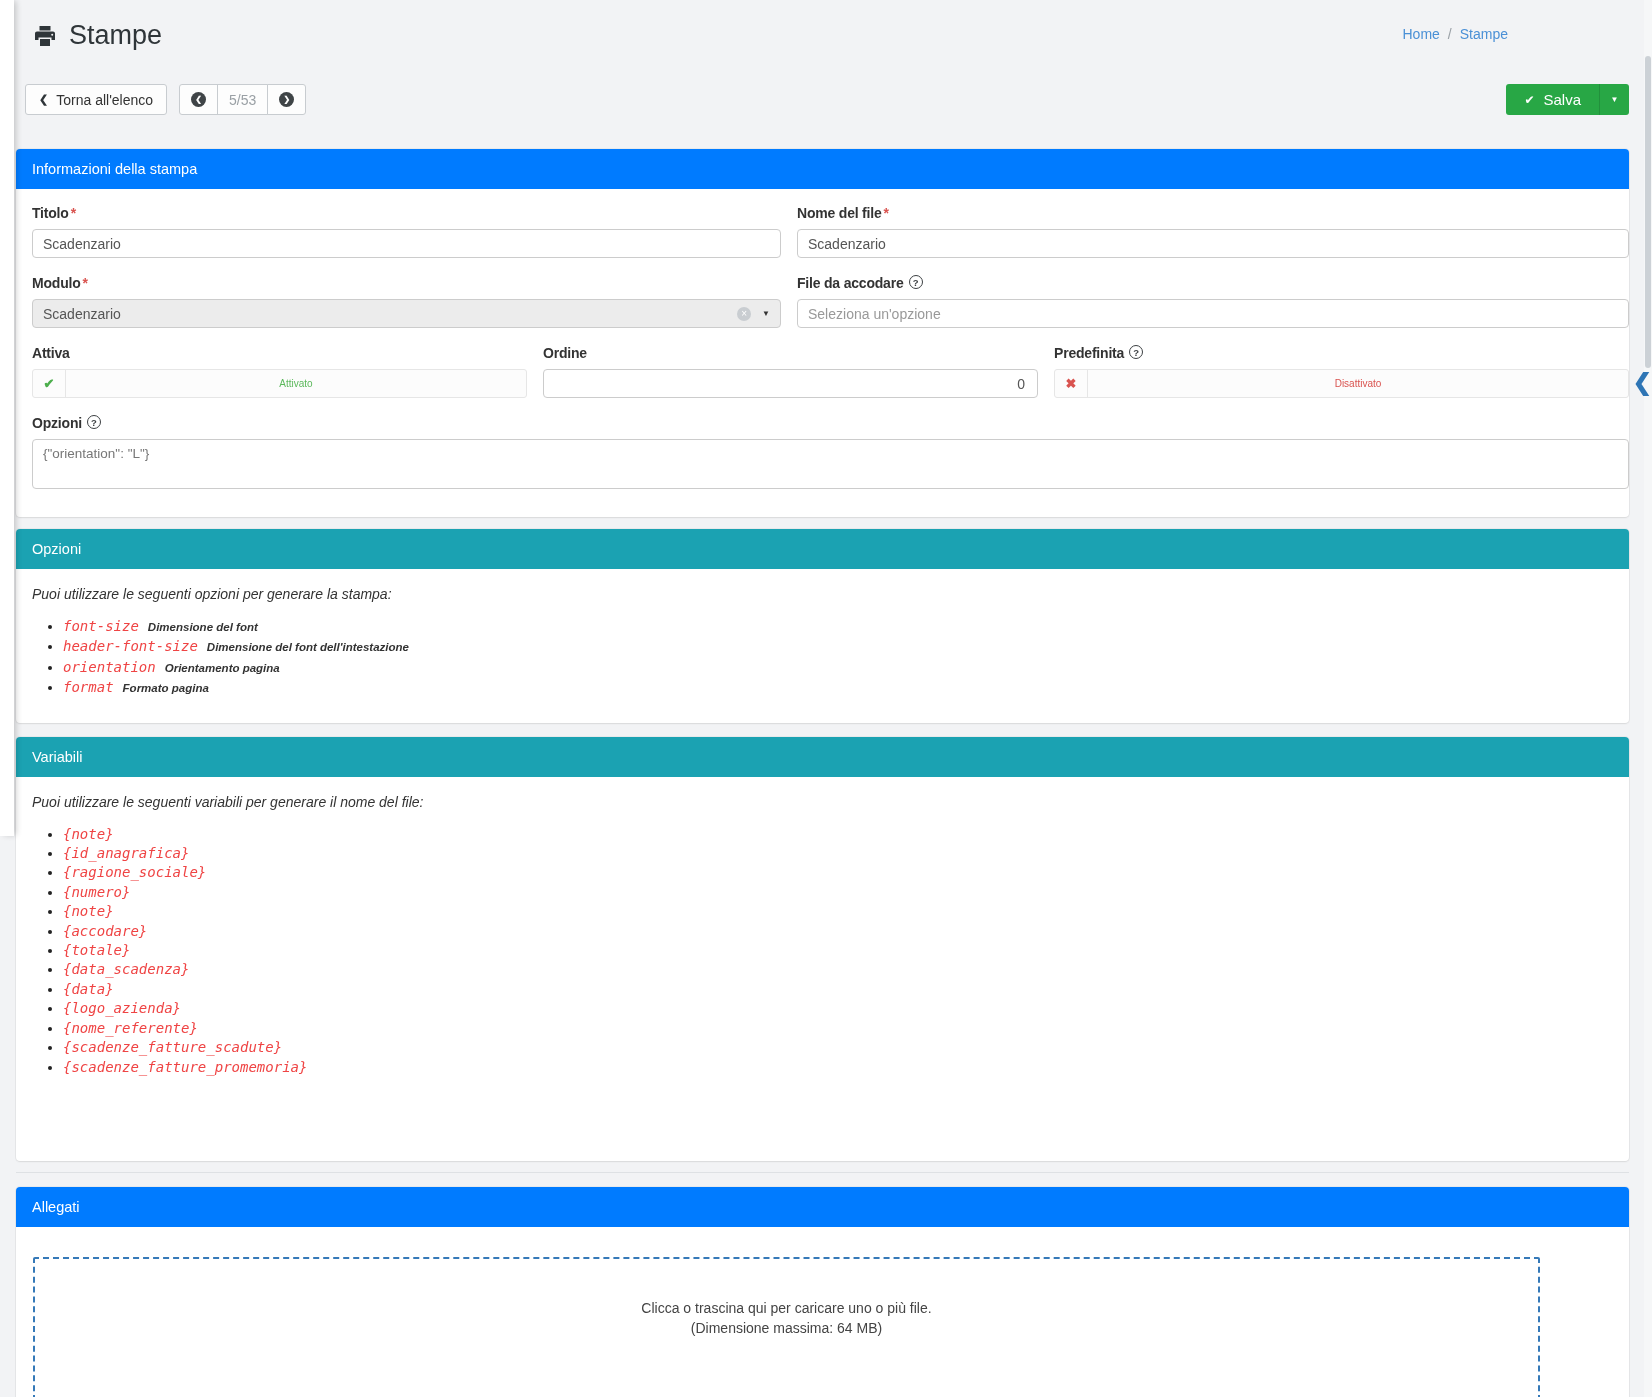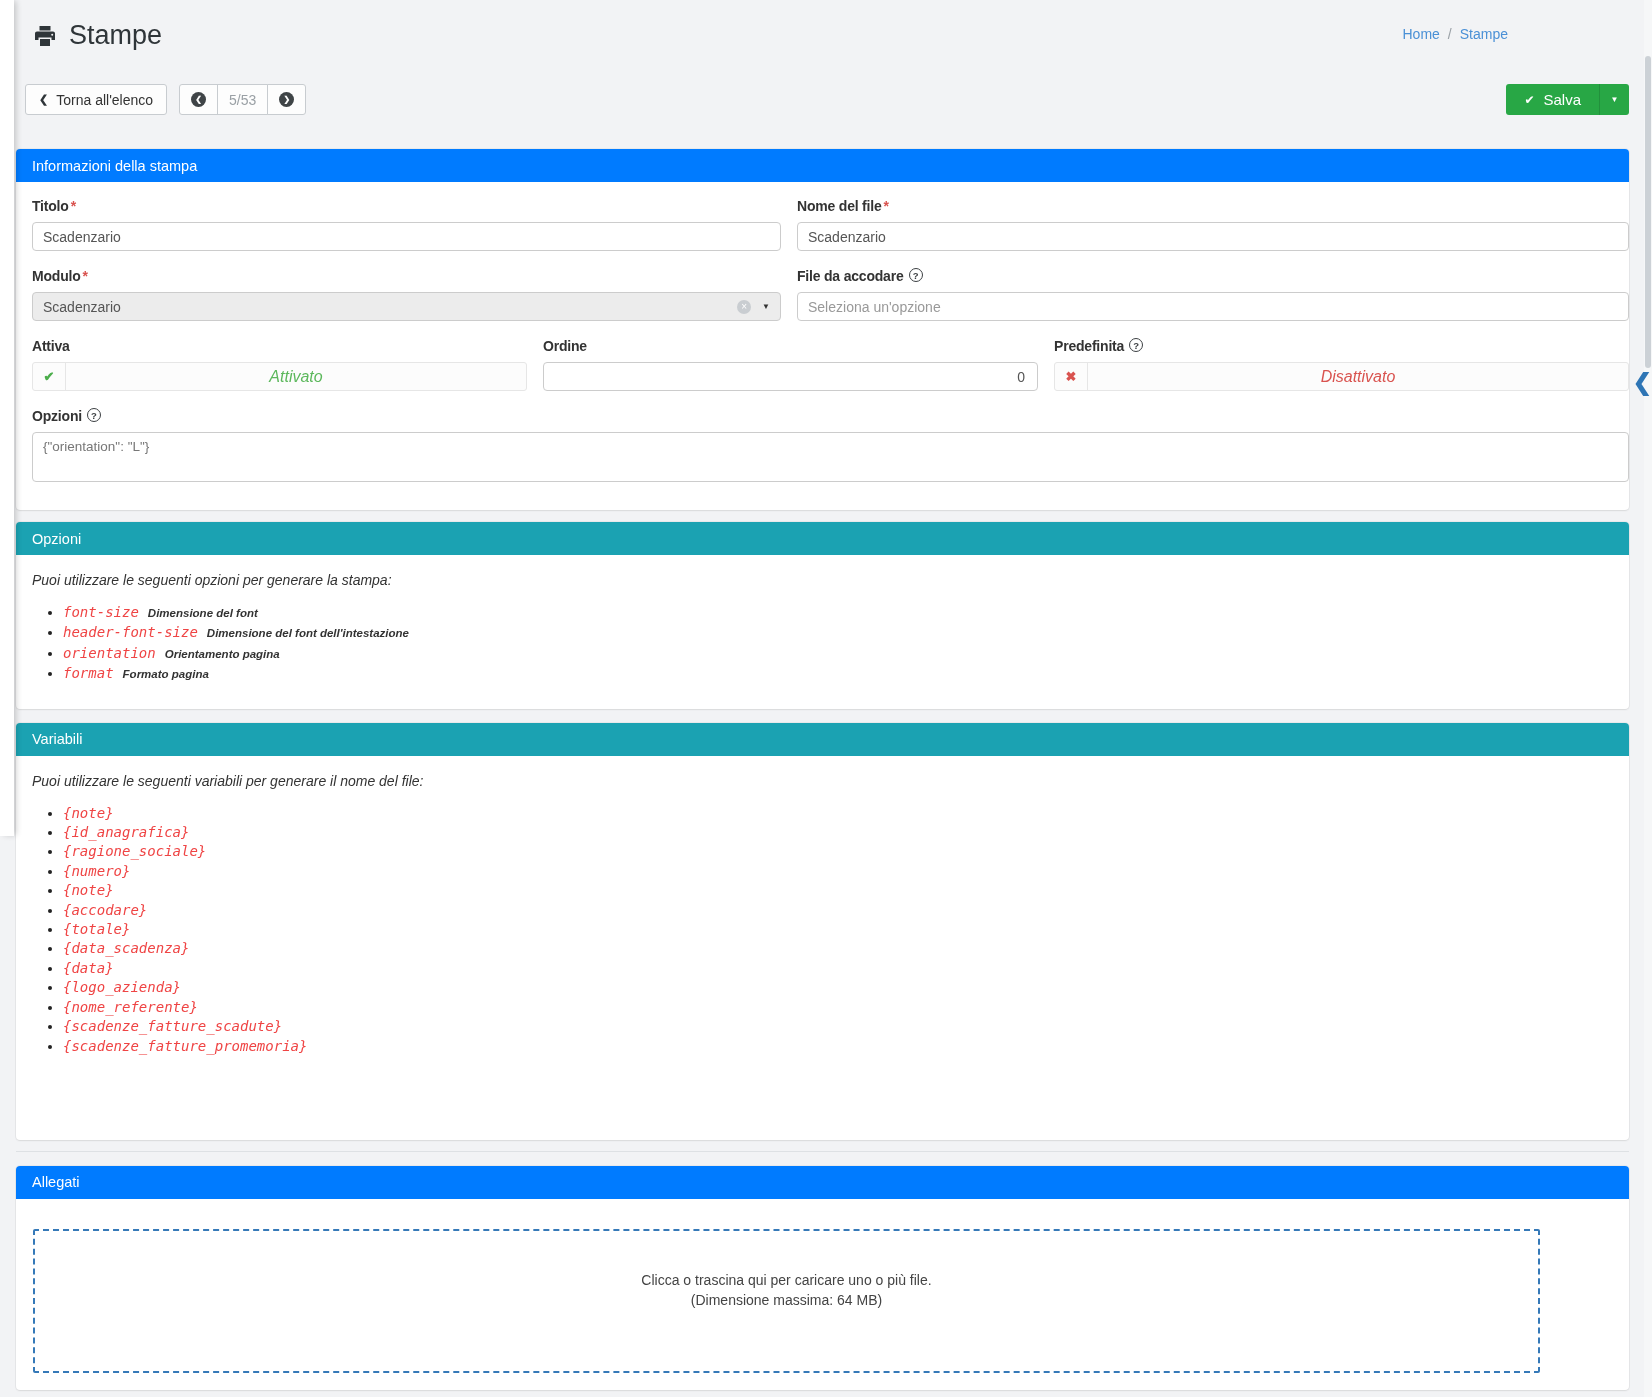--- a/index.html
+++ b/index.html
@@ -44,21 +44,21 @@
   .save-btn { position:absolute; right:0; top:0; height:31px; display:inline-flex;
     background:#28a745; border-radius:3px; color:#fff; overflow:hidden; cursor:pointer; }
   .save-main { display:flex; align-items:center; gap:9px; padding:0 18px; font-size:15px; }
   .save-main .ck { font-size:12px; }
   .save-caret { width:30px; display:flex; align-items:center; justify-content:center;
     border-left:1px solid rgba(0,0,0,.13); font-size:8px; }
 
   
   .panel { background:#fff; border-radius:4px; box-shadow:0 0 0 1px rgba(0,0,0,.04), 0 1px 2px rgba(0,0,0,.07); margin-top:12px; }
   .panel.first { margin-top:34px; }
-  .panel-header { height:33px; display:flex; align-items:center; padding:15px 16px;
+  .panel-header { height:40px; display:flex; align-items:center; padding:15px 16px;
     color:#fff; font-size:14.5px; border-radius:4px 4px 0 0; }
   .panel-header.blue { background:#007bff; }
   .panel-header.teal { background:#1ba2b2; }
 
   
   .info-body { padding:16px 0 24px 16px; }
   .frow { display:flex; gap:16px; margin-top:17px; }
   .frow.rfirst { margin-top:0; }
   .c749 { width:749px; flex:none; }
   .c495 { width:495px; flex:none; }
@@ -78,21 +78,21 @@
   .select-box .val { flex:1; }
   .select-box .val.placeholder { color:#999; }
   .clear-circle { width:14px; height:14px; border-radius:50%; background:#c9cdd1; color:#fff;
     font-size:10px; line-height:1; display:flex; align-items:center; justify-content:center;
     margin-right:11px; cursor:pointer; }
   .sel-caret { font-size:8px; color:#333; }
   .toggle { height:29px; border:1px solid #e6e6e6; background:#fcfcfc; border-radius:3px;
     display:flex; cursor:pointer; }
   .toggle-icon-cell { width:33px; border-right:1px solid #e6e6e6; display:flex;
     align-items:center; justify-content:center; font-size:13px; }
-  .toggle-label { flex:1; display:flex; align-items:center; justify-content:center; font-size:16px;font-style:italic; }
+  .toggle-label { flex:1; display:flex; align-items:center; justify-content:center; font-size:10px; }
   .txt-green { color:#5cb85c; } .icon-green { color:#4cae4c; font-weight:bold; }
   .txt-red { color:#d9534f; } .icon-red { color:#d9534f; font-weight:bold; }
   .textarea { width:100%; height:50px; border:1px solid #ccc; border-radius:4px; padding:6px 10px;
     font-size:13.5px; color:#777; font-family:inherit; resize:none; outline:none; }
 
   
   .list-body { padding:17px 16px 24px 16px;font-style:italic; }
   .list-body.vars { padding-bottom:84px; }
   .intro { margin:0; font-size:14px; color:#333; }
   .code-list { margin:15px 0 0 0; padding-left:31px; }

